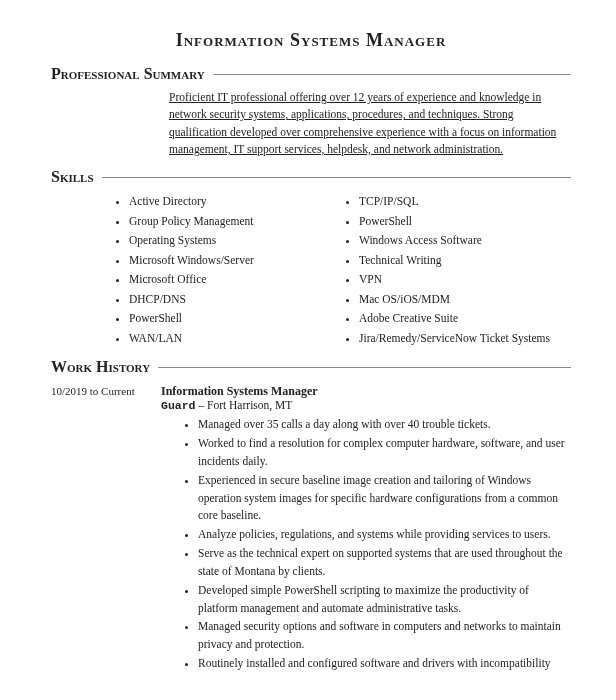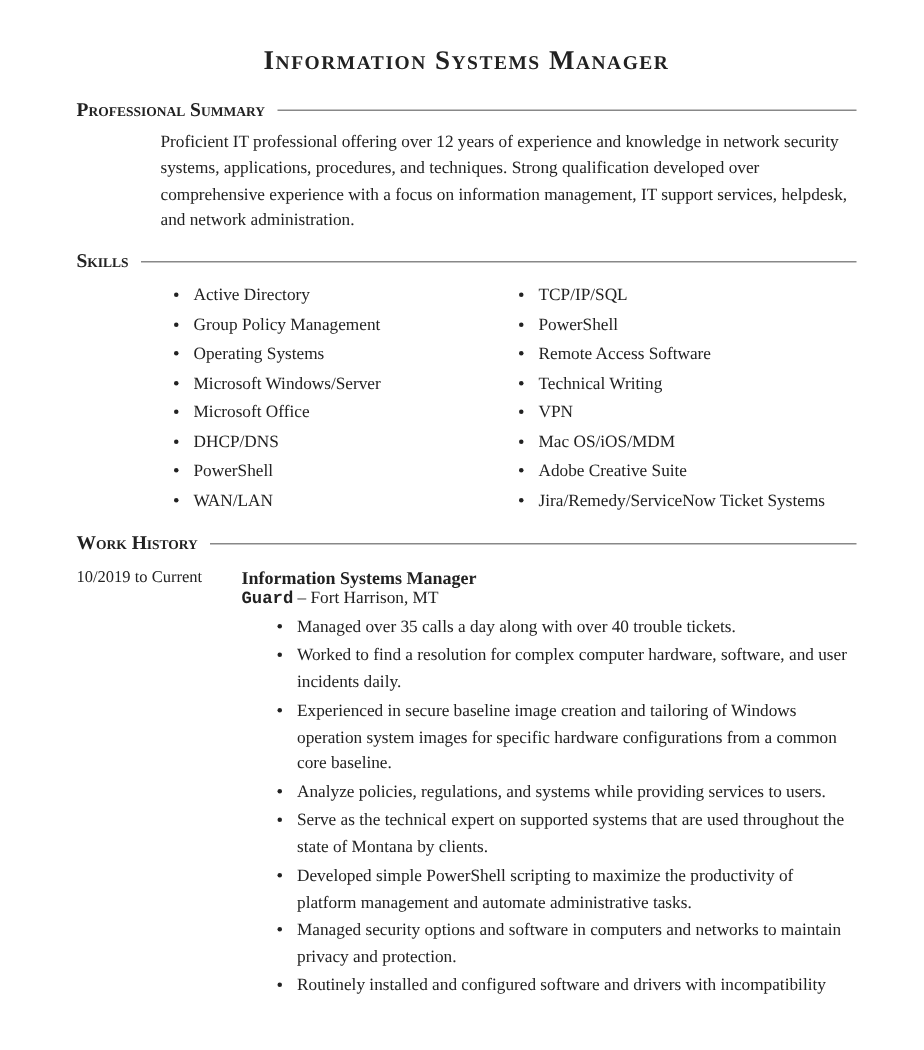--- a/index.html
+++ b/index.html
@@ -39,36 +39,37 @@
     .section-header {
       display: flex;
       align-items: center;
       margin-bottom: 6px;
       margin-top: 10px;
     }
 
     .section-header-label {
       font-variant: small-caps;
       font-weight: bold;
-      font-size: 13px;
+      font-size: 16px;
       white-space: nowrap;
       margin-right: 8px;
     }
 
     .section-line {
       flex: 1;
       height: 1px;
       background: #888;
     }
 
     .summary-text {
-      margin-left: 56px;
+      margin-left: 118px;
       font-size: 11.5px;
       line-height: 1.5;
       margin-bottom: 8px;
+      text-decoration: underline;
     }
 
     .skills-section {
       margin-bottom: 6px;
     }
 
     .skills-columns {
       display: flex;
       margin-left: 60px;
       justify-content: flex-end;
@@ -161,21 +162,21 @@
           <li>Microsoft Office</li>
           <li>DHCP/DNS</li>
           <li>PowerShell</li>
           <li>WAN/LAN</li>
         </ul>
       </div>
       <div class="skills-col">
         <ul>
           <li>TCP/IP/SQL</li>
           <li>PowerShell</li>
-          <li>Remote Access Software</li>
+          <li>Windows Access Software</li>
           <li>Technical Writing</li>
           <li>VPN</li>
           <li>Mac OS/iOS/MDM</li>
           <li>Adobe Creative Suite</li>
           <li>Jira/Remedy/ServiceNow Ticket Systems</li>
         </ul>
       </div>
     </div>
   </div>
 

